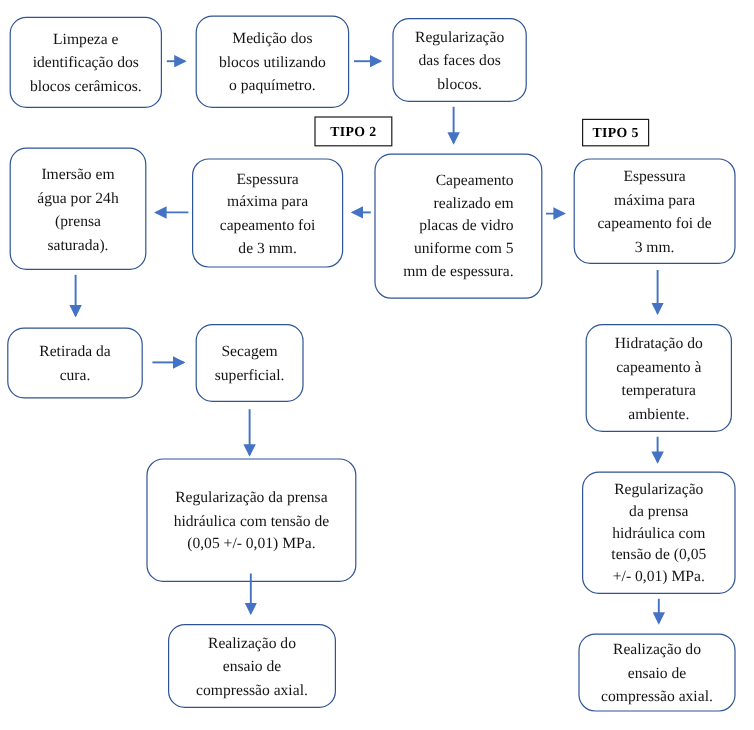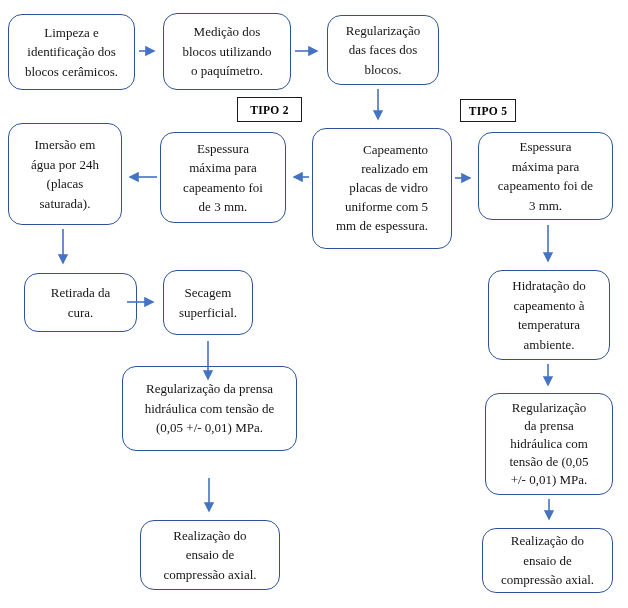--- a/index.html
+++ b/index.html
@@ -15,35 +15,36 @@
     text-align:center;white-space:pre-line;
     font-size:13px;line-height:1.5;color:#141414;
     padding:3px 5px;
   }
   .tlabel{
     position:absolute;box-sizing:border-box;
     border:1.8px solid #1c1c1c;background:#fff;
     display:flex;align-items:center;justify-content:center;
     font-size:11.5px;font-weight:bold;color:#000;
     letter-spacing:.3px;
+    margin-left:25px;
   }
   .arrows{position:absolute;left:0;top:0;pointer-events:none;}
 
   
   .b-limpeza     {left:8px;   top:14px;  width:127px; height:76px;}
   .b-medicao     {left:163px; top:13px;  width:128px; height:77px;}
   .b-regfaces    {left:327px; top:15px;  width:112px; height:70px;}
   .b-capeamento  {left:312px; top:128px; width:140px; height:121px; line-height:1.45;text-align:right;}
   .b-espessura2  {left:160px; top:132px; width:126px; height:91px;}
   .b-imersao     {left:8px;   top:123px; width:114px; height:102px;}
   .b-espessura1  {left:478px; top:132px; width:135px; height:88px;}
-  .b-retirada    {left:24px;  top:273px; width:113px; height:59px;}
+  .b-retirada    {left:6px;  top:273px; width:113px; height:59px;}
   .b-secagem     {left:163px; top:270px; width:90px;  height:65px;}
   .b-hidratacao  {left:488px; top:270px; width:122px; height:90px;}
-  .b-prensa2     {left:122px; top:366px; width:175px; height:85px;}
+  .b-prensa2     {left:122px; top:382px; width:175px; height:103px;}
   .b-prensa1     {left:485px; top:393px; width:128px; height:102px; line-height:1.4;}
   .b-ensaio2     {left:140px; top:520px; width:140px; height:70px;}
   .b-ensaio1     {left:482px; top:528px; width:131px; height:65px;}
   .l-tipo2       {left:237px; top:97px;  width:65px;  height:25px;}
   .l-tipo1       {left:460px; top:99px;  width:56px;  height:23px;}
 </style>
 </head>
 <body>
 
 <div class="stage">
@@ -61,21 +62,21 @@
 realizado em
 placas de vidro
 uniforme com 5
 mm de espessura.</div>
   <div class="fbox b-espessura2">Espessura
 máxima para
 capeamento foi
 de 3 mm.</div>
   <div class="fbox b-imersao">Imersão em
 água por 24h
-(placas
+(prensa
 saturada).</div>
   <div class="fbox b-espessura1">Espessura
 máxima para
 capeamento foi de
 3 mm.</div>
   <div class="fbox b-retirada">Retirada da
 cura.</div>
   <div class="fbox b-hidratacao">Hidratação do
 capeamento à
 temperatura

